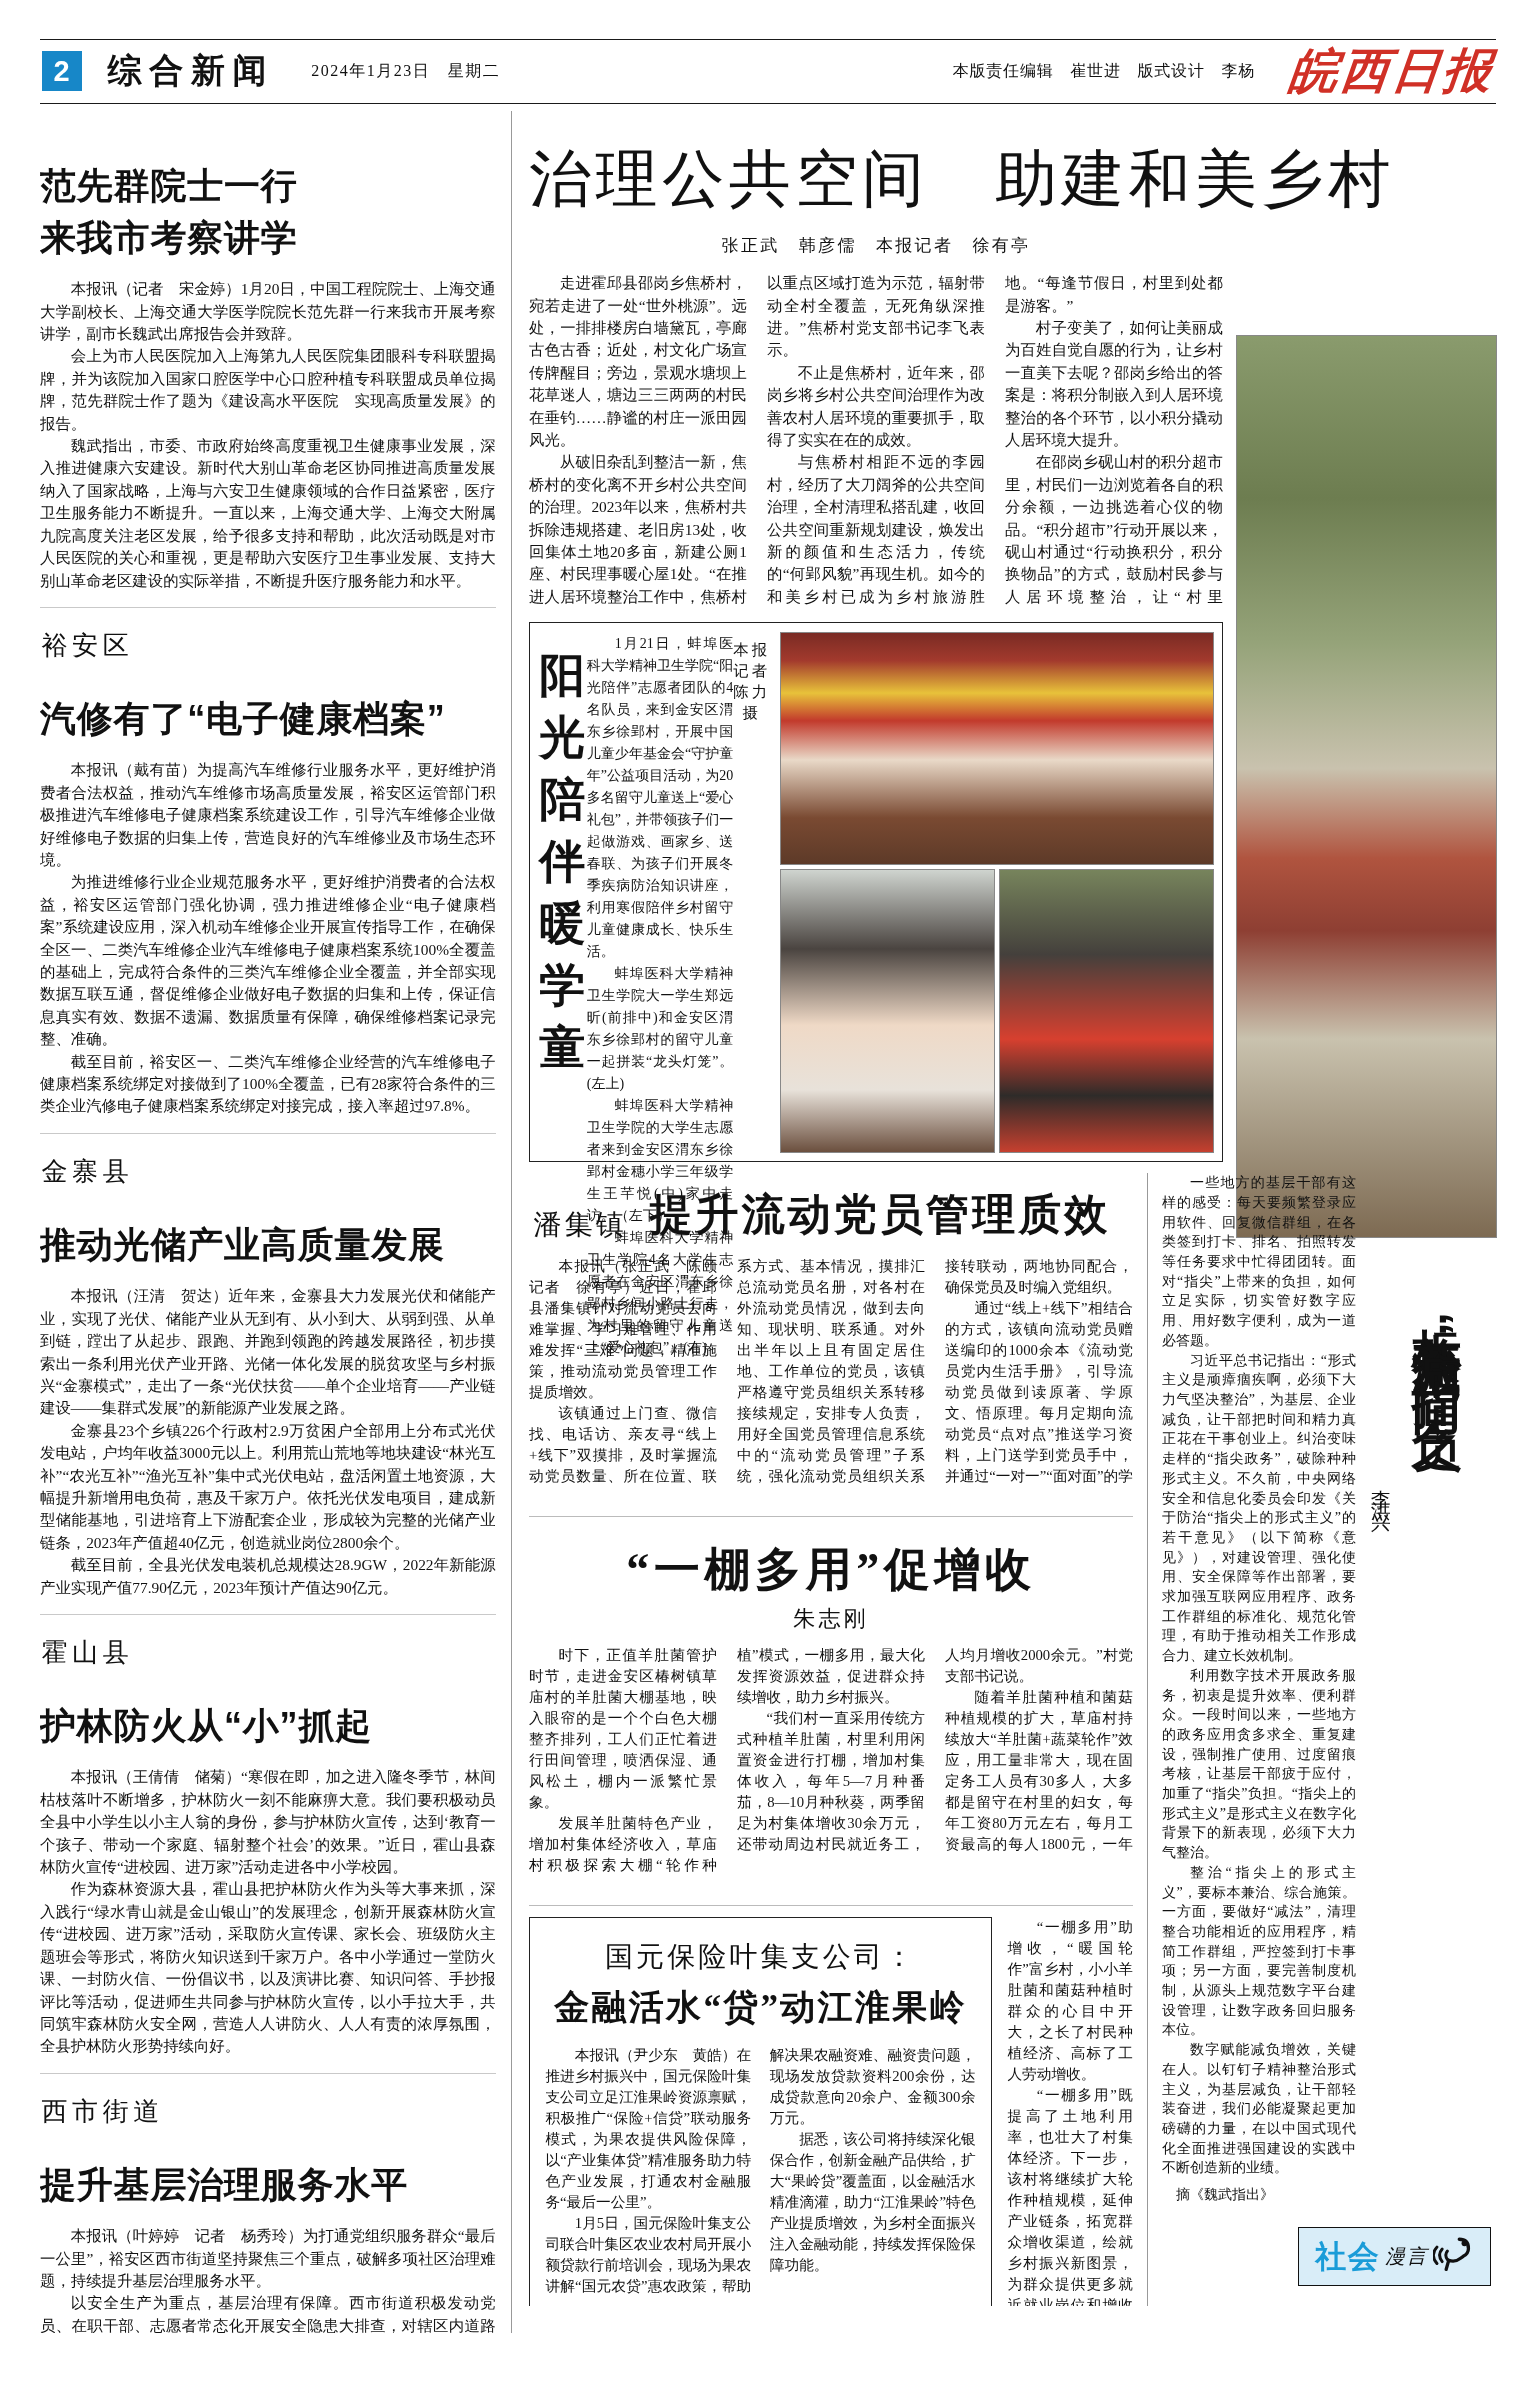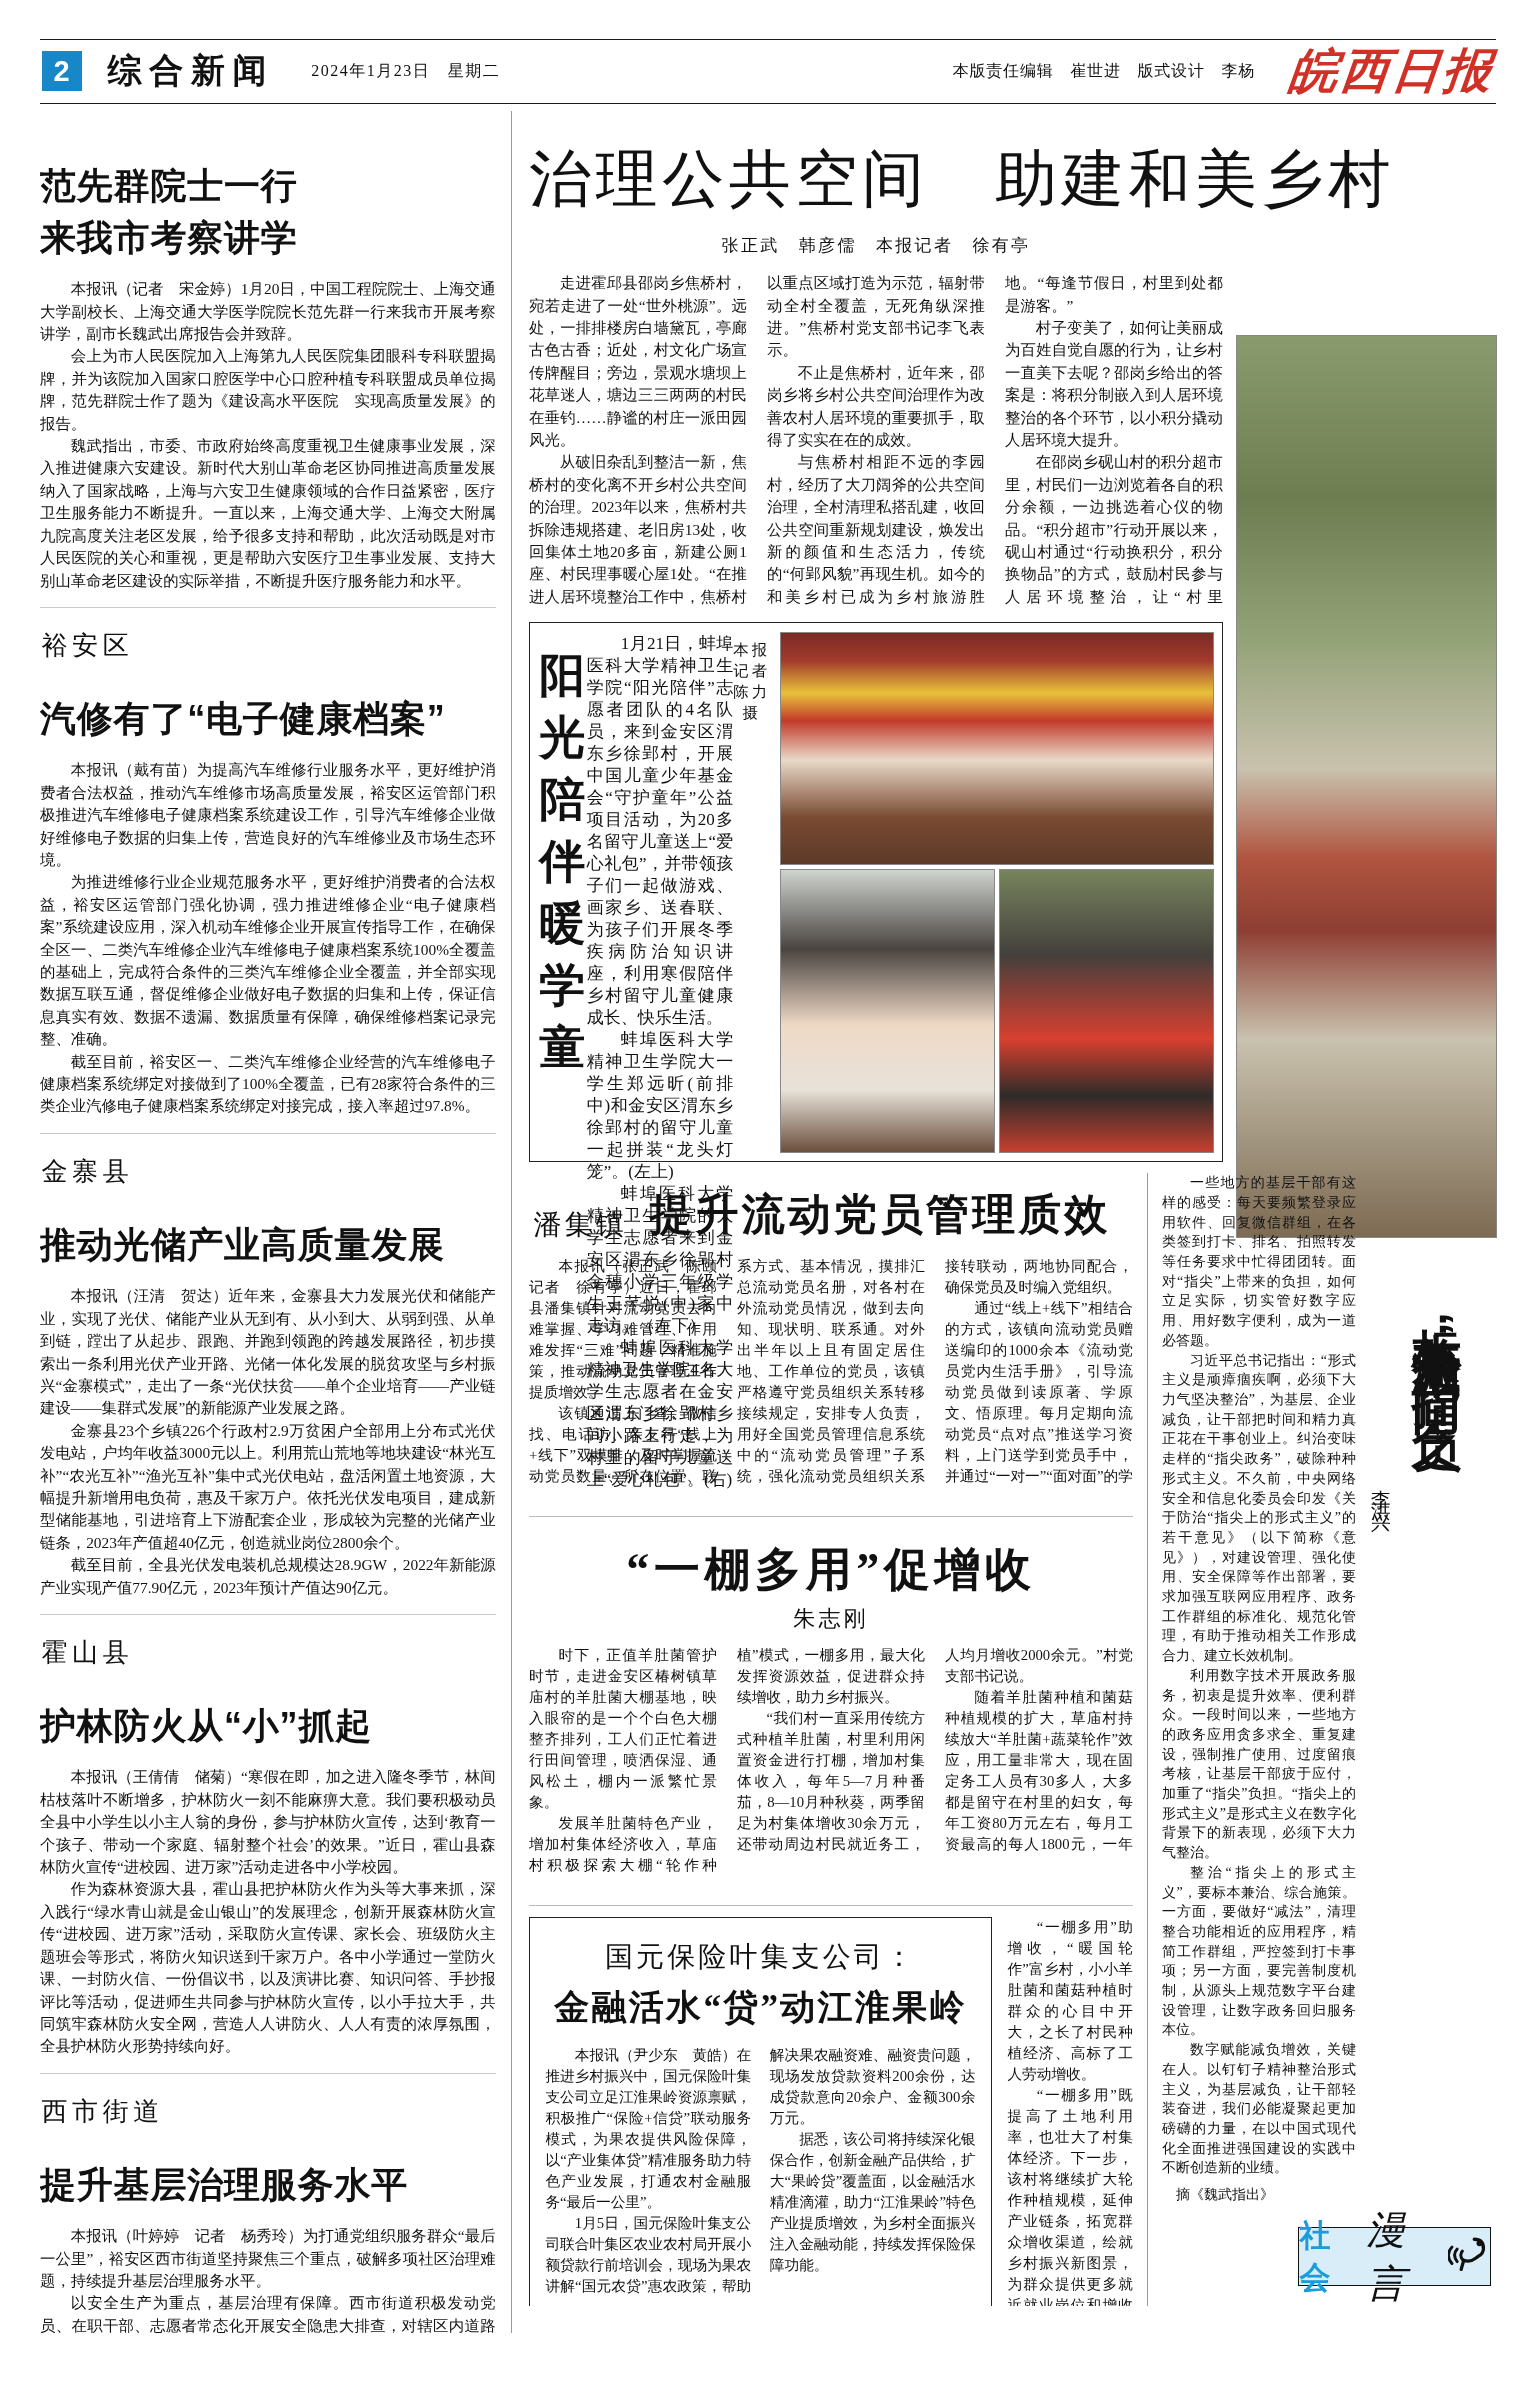--- a/index.html
+++ b/index.html
@@ -34,21 +34,21 @@
   .byline{text-align:center;font-size:17px;letter-spacing:2.3px;margin:12.3px 0 15.4px 0;}
   .mbody{column-count:3;column-gap:20px;height:338px;overflow:hidden;}
   .tallphoto{position:absolute;top:225px;right:0;width:259px;height:901px;
              background:linear-gradient(180deg,#8a9b6d 0%,#6d7d50 18%,#95a379 34%,#c9c2ae 48%,#b0543f 58%,#8e3f33 66%,#c9c2ae 78%,#7d6a52 100%);
              outline:0.8px solid #777;}
   
   .featbox{width:694px;border:0.8px solid #222;margin-top:12.3px;box-sizing:border-box;padding:9.3px;display:flex;gap:10.8px;height:540px;}
   .featleft{width:231px;flex:0 0 231px;display:flex;flex-direction:row;}
   .feattitle{font-family:"Liberation Sans",sans-serif;font-weight:bold;font-size:46px;line-height:1.35;
              text-align:center;letter-spacing:1.5px;margin:10.8px 0 15.4px 0;}
-  .featcap p{margin:0;text-indent:2em;text-align:justify;font-size:17px;line-height:22px;}
+  .featcap p{margin:0;text-indent:2em;text-align:justify;font-size:14px;line-height:22px;}
   .featcredit{text-align:center;font-size:15.4px;letter-spacing:3.1px;margin-top:7.7px;}
   .featphotos{flex:1;display:flex;flex-direction:column;gap:6.2px;}
   .ph{outline:0.8px solid #888;}
   .ph-class{height:231px;background:linear-gradient(180deg,#7a2b24 0%,#a33a2d 12%,#e8c23a 26%,#c23a2c 38%,#e9d9c8 55%,#7a4a32 80%,#5d3a28 100%);}
   .ph-row{flex:1;display:flex;gap:6.2px;}
   .ph-girl{flex:1;background:linear-gradient(180deg,#cfd4cf 0%,#4a4440 28%,#efd9c6 55%,#e8e2da 78%,#6b4f3e 100%);}
   .ph-visit{flex:1;background:linear-gradient(180deg,#77845c 0%,#44403c 30%,#d7402f 60%,#2e2b29 80%,#c6402f 100%);}
   
   .lower{display:flex;margin-top:10.8px;height:1133px;}
   .mid{flex:1;padding-right:14px;box-sizing:border-box;overflow:hidden;}
@@ -72,21 +72,21 @@
            display:flex;position:relative;}
   .op-body{width:194px;flex:0 0 194px;overflow:hidden;height:1049px;}
   .op-body p{margin:0;text-indent:2em;text-align:justify;font-size:14px;line-height:19.7px;}
   .op-source{font-size:14px;text-align:left;margin-top:7.7px;text-indent:1em;}
   .op-author{writing-mode:vertical-rl;font-size:20px;letter-spacing:10.8px;margin-top:301px;margin-left:12.3px;height:170px;}
   .op-head{writing-mode:vertical-rl;font-family:"Liberation Sans",sans-serif;font-weight:bold;font-size:49px;
            line-height:1.5;margin-left:4.6px;margin-top:116px;letter-spacing:4.6px;height:887px;}
   .badge{position:absolute;right:4.6px;bottom:20px;width:191px;height:57px;border:1.5px solid #111;background:#d9edf8;
          display:flex;align-items:center;justify-content:center;gap:4.6px;}
   .badge-blue{color:#1a9cd8;font-family:"Liberation Sans",sans-serif;font-weight:bold;font-size:31px;letter-spacing:1.5px;}
-  .badge-script{font-size:39px;font-style:italic;letter-spacing:1.5px;}
+  .badge-script{font-size:20px;font-style:italic;letter-spacing:1.5px;}
 </style>
 </head>
 <body>
 
 <div class="page">
 
   <div class="toprule"></div>
 
   <div class="hdr">
     <div class="pagenum">2</div>

